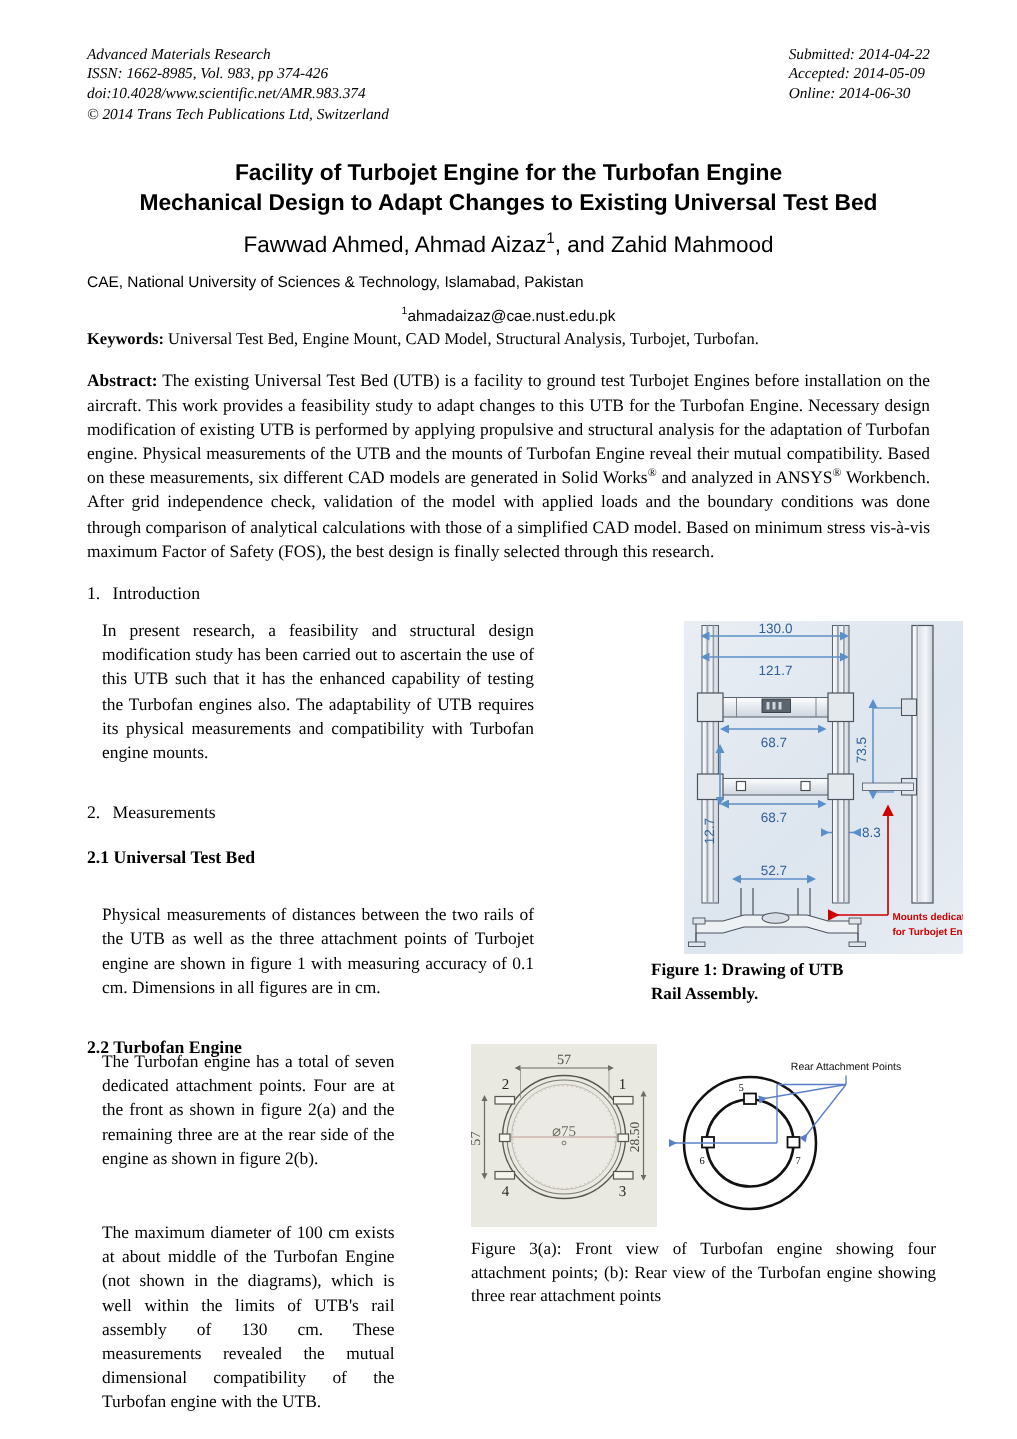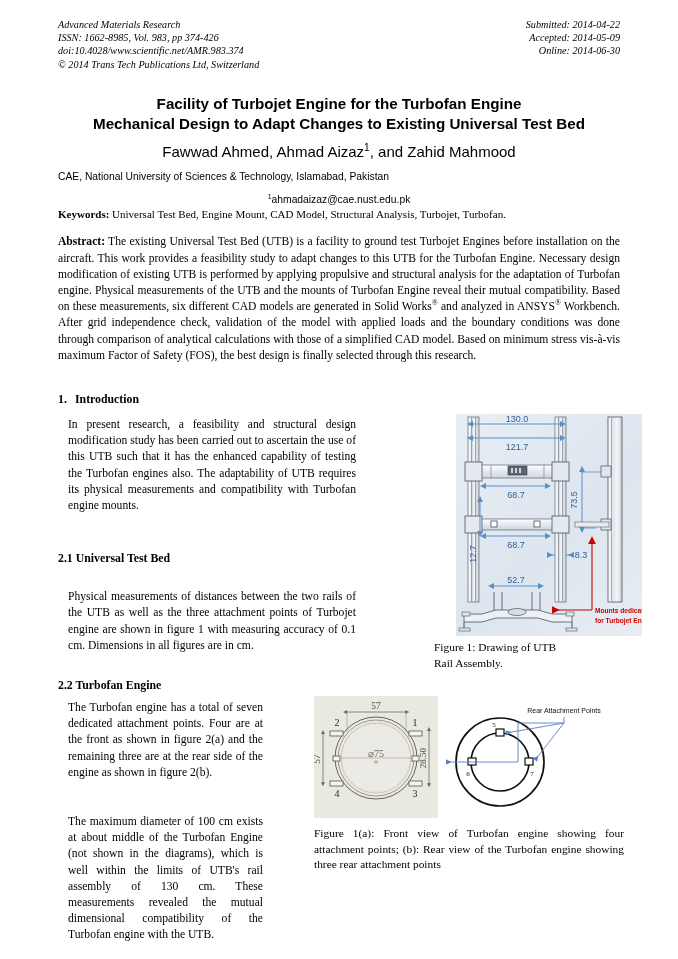--- a/index.html
+++ b/index.html
@@ -11,35 +11,35 @@
     font-family: "Liberation Serif", serif;
     color: #000000;
     position: relative;
     overflow: hidden;
   }
   .page {
     position: absolute;
     left: 0; top: 0;
     width: 678px;
     height: 849px;
-    padding: 18px 58px 0 58px;
+    padding: 30px 58px 0 58px;
     border-radius: 11px;
   }
 
   
   .jhead {
     display: flex;
     justify-content: space-between;
     align-items: flex-start;
     font-style: italic;
     font-size: 10.2px;
     line-height: 13.2px;
   }
   .jhead-left div, .jhead-right div { white-space: nowrap; }
-  .jhead-right { text-align: right; }
+  .jhead-right { }
 
   
   .title {
     margin-top: 23px;
     font-family: "Liberation Sans", sans-serif;
     font-weight: bold;
     font-size: 15.2px;
     line-height: 20px;
     text-align: center;
   }
@@ -86,22 +86,22 @@
 
   
   .body-wrap { margin-top: 11px; position: relative; }
 
   .col-left {
     width: 308px;
     float: left;
   }
   h2.sec {
     font-size: 11.8px;
-    font-weight: bold;
-    margin: 16px 0 1px 0;
+    font-weight: normal;
+    margin: 0 0 1px 0;
     line-height: 16px;
   }
   h2.sec .num { display: inline-block; min-width: 17px; }
   h3.sub {
     font-size: 11.8px;
     font-weight: bold;
     margin: 0;
     line-height: 16px;
   }
   p.para {
@@ -124,20 +124,21 @@
     border: 0;
     text-align: center;
   }
   .fig1-cap {
     position: absolute;
     left: 434px;
     top: 640px;
     width: 200px;
     font-size: 11.4px;
     line-height: 15.5px;
+    font-weight: bold;
   }
 
   
   .fig2a-box {
     position: absolute;
     left: 314px;
     top: 696px;
     width: 124px;
     height: 122px;
     background: #e9e9e2;
@@ -196,20 +197,21 @@
 
   <div class="abstract"><b>Abstract:</b><span> The existing Universal Test Bed (UTB) is a facility to ground test Turbojet Engines before installation on the aircraft. This work provides a feasibility study to adapt changes to this UTB for the Turbofan Engine. Necessary design modification of existing UTB is performed by applying propulsive and structural analysis for the adaptation of Turbofan engine. Physical measurements of the UTB and the mounts of Turbofan Engine reveal their mutual compatibility. Based on these measurements, six different CAD models are generated in Solid Works</span><sup>®</sup><span> and analyzed in ANSYS</span><sup>®</sup><span> Workbench. After grid independence check, validation of the model with applied loads and the boundary conditions was done through comparison of analytical calculations with those of a simplified CAD model. Based on minimum stress vis-à-vis maximum Factor of Safety (FOS), the best design is finally selected through this research.</span></div>
 
   <div class="body-wrap clearfix">
     <div class="col-left">
 
       <h2 class="sec"><span class="num">1.</span><span>Introduction</span></h2>
       <p class="para">In present research, a feasibility and structural design modification study has been carried out to ascertain the use of this UTB such that it has the enhanced capability of testing the Turbofan engines also. The adaptability of UTB requires its physical measurements and compatibility with Turbofan engine mounts.</p>
 
       <div class="sp-13"></div>
+      <h2 class="sec"><span class="num">2.</span><span>Measurements</span></h2>
 
       <div class="sp-13"></div>
       <h3 class="sub">2.1 Universal Test Bed</h3>
 
       <div class="sp-13"></div>
       <p class="para">Physical measurements of distances between the two rails of the UTB as well as the three attachment points of Turbojet engine are shown in figure 1 with measuring accuracy of 0.1 cm. Dimensions in all figures are in cm.</p>
 
       <div class="sp-13"></div>
       <h3 class="sub">2.2 Turbofan Engine</h3>
     </div>
@@ -394,15 +396,15 @@
       <text x="120" y="17" font-family="Liberation Sans, sans-serif" font-size="7" fill="#111111" text-anchor="middle">Rear Attachment Points</text>
       <line x1="120" y1="21" x2="120" y2="27" stroke="#5b7fc7" stroke-width="0.9"></line>
       <line x1="120" y1="27" x2="62" y2="37" stroke="#5b7fc7" stroke-width="0.9" marker-end="url(#b2A)"></line>
       <line x1="120" y1="27" x2="91" y2="64" stroke="#5b7fc7" stroke-width="0.9" marker-end="url(#b2A)"></line>
       <line x1="120" y1="27" x2="74" y2="27" stroke="#5b7fc7" stroke-width="0.9"></line>
       <line x1="74" y1="27" x2="74" y2="66" stroke="#5b7fc7" stroke-width="0.9"></line>
       <line x1="74" y1="66" x2="2" y2="66" stroke="#5b7fc7" stroke-width="0.9" marker-end="url(#b2A)"></line>
     </svg>
   </div>
 
-  <div class="fig2-cap">Figure 1(a): Front view of Turbofan engine showing four attachment points; (b): Rear view of the Turbofan engine showing three rear attachment points</div>
+  <div class="fig2-cap">Figure 3(a): Front view of Turbofan engine showing four attachment points; (b): Rear view of the Turbofan engine showing three rear attachment points</div>
 
 </div>
 
 </body></html>

